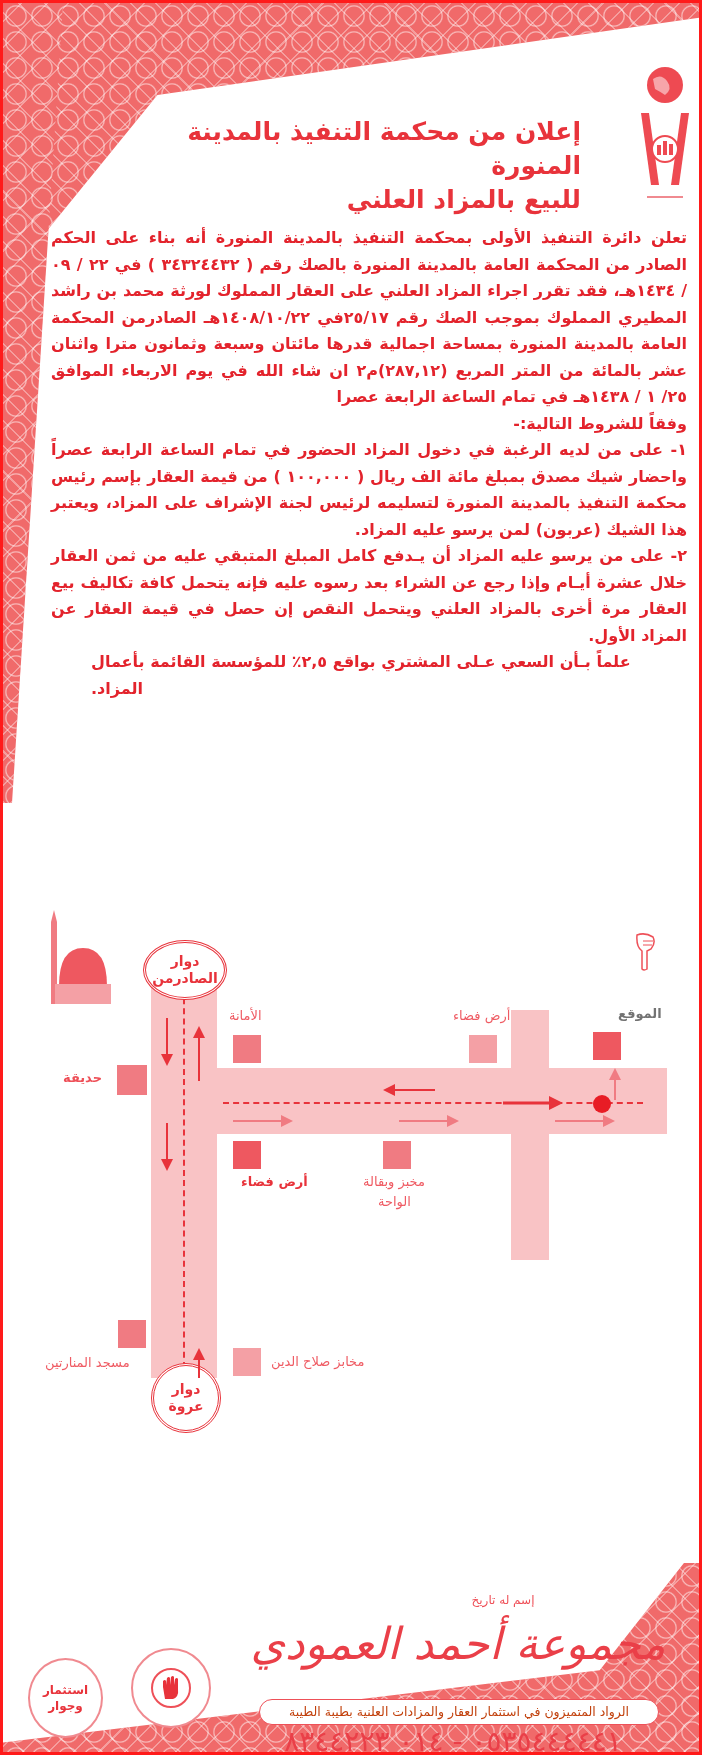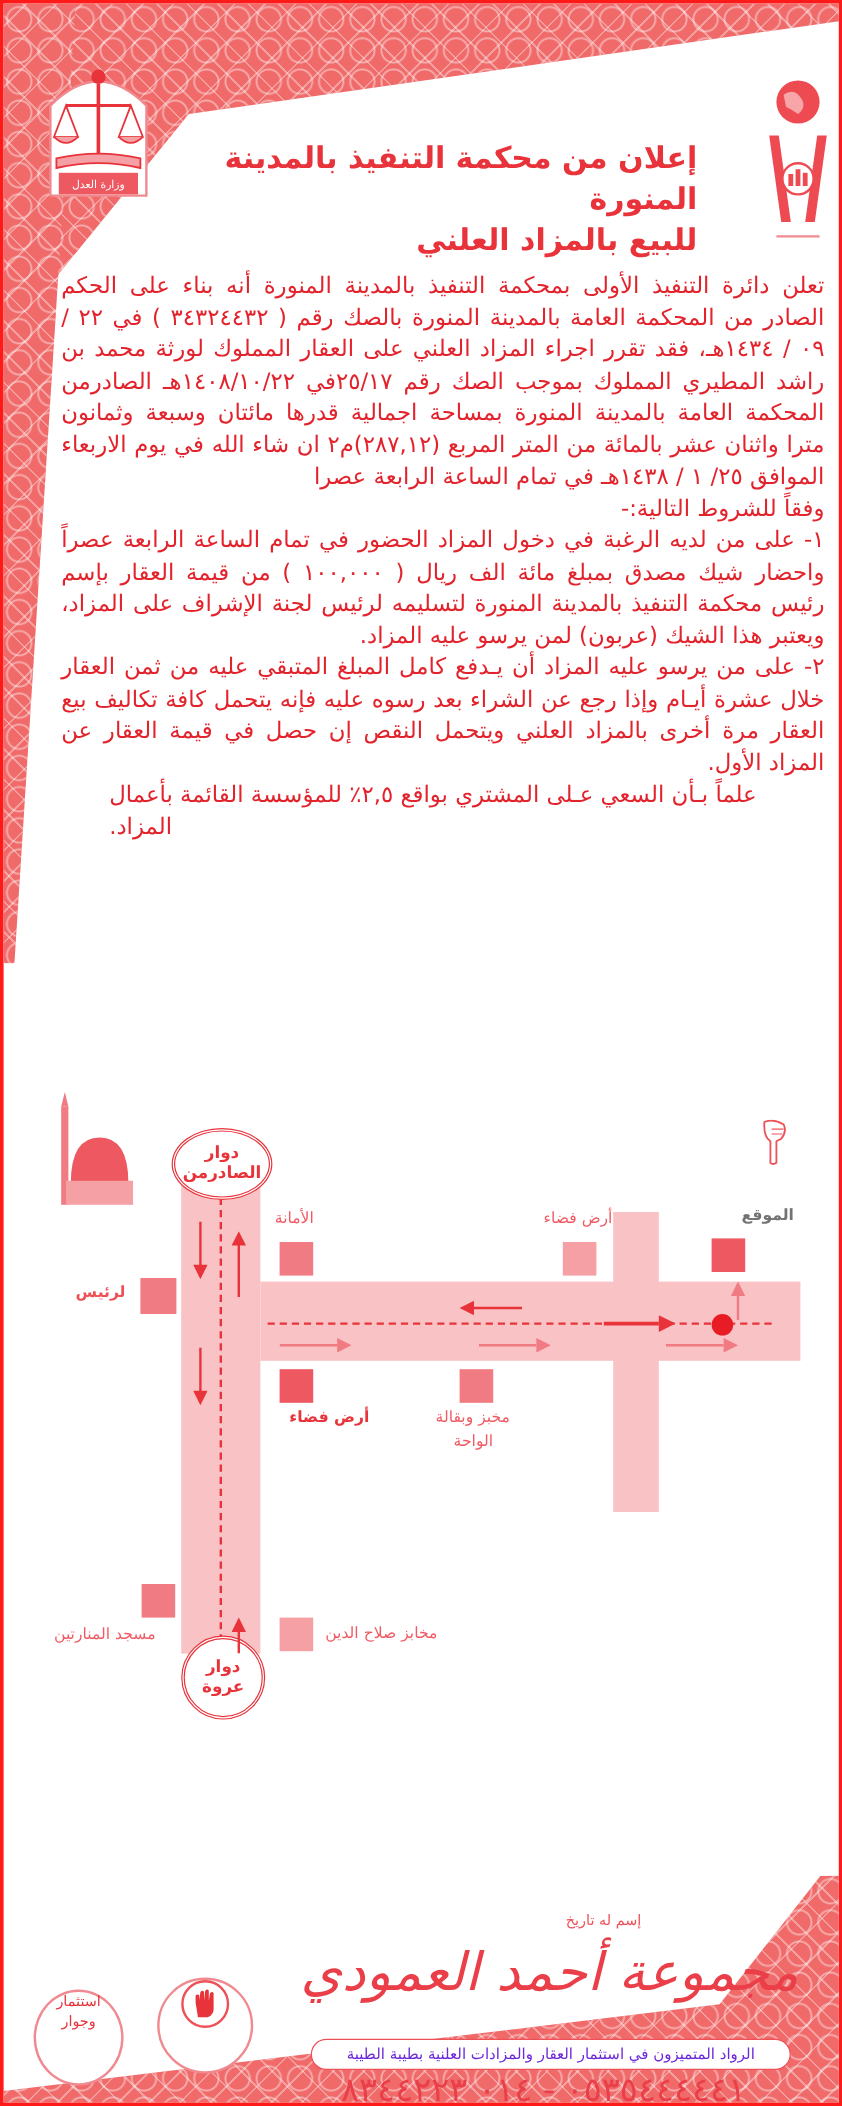--- a/index.html
+++ b/index.html
@@ -23,21 +23,21 @@
   .band-bottom { left: 0; top: 1560px; width: 702px; height: 195px; clip-path: polygon(97% 0, 100% 0, 100% 100%, 0 100%, 0 92%, 85% 55%); }
 
   
   .logo-left { position: absolute; left: 34px; top: 45px; width: 90px; height: 120px; }
   .logo-right { position: absolute; left: 634px; top: 62px; width: 54px; height: 140px; }
   .title { position: absolute; right: 118px; top: 112px; width: 440px; text-align: right; color: #e8333b; font-weight: bold; direction: rtl; font-family: "DejaVu Sans", sans-serif; }
   .title .l1 { font-size: 25px; line-height: 34px; }
   .title .l2 { font-size: 25px; line-height: 34px; }
 
   
-  .body-text { position: absolute; left: 48px; width: 636px; top: 222px; direction: rtl; text-align: justify; color: #e3232c; font-weight: normal; font-size: 19px; line-height: 26.5px; }
+  .body-text { position: absolute; left: 48px; width: 636px; top: 222px; direction: rtl; text-align: justify; color: #e3232c; font-weight: bold; font-size: 16px; line-height: 26.5px; }
   .body-text p { margin: 0; }
   .terms-heading { margin-top: 0; }
   .cond { margin-top: 6px; }
   .cond2 { margin-top: 14px; }
   .cond3 { margin-top: 2px; }
   .cond3 .sub { text-align: left; display: block; padding-left: 40px; }
 
   
   .map { position: absolute; left: 30px; top: 905px; width: 650px; height: 500px; }
   .road { position: absolute; background: #f9c3c5; }
@@ -49,51 +49,36 @@
   .blk.light { background: #f4a0a5; }
   .lbl { position: absolute; color: #ef5b63; font-size: 13px; white-space: nowrap; direction: rtl; }
   .lbl.bold { font-weight: bold; color: #e8333b; }
   .roundabout { position: absolute; border: 3px double #e8333b; border-radius: 50%; display: flex; align-items: center; justify-content: center; flex-direction: column; color: #e8333b; font-weight: bold; background: #fff; text-align: center; line-height: 17px; font-size: 14px; }
   .arrow { position: absolute; }
   .pin { position: absolute; width: 18px; height: 18px; border-radius: 50%; background: #e81c25; }
 
   
   .slogan { position: absolute; left: 400px; top: 1590px; width: 200px; text-align: center; color: #ef5058; font-size: 12px; direction: rtl; }
   .brand { position: absolute; left: 245px; top: 1610px; width: 420px; text-align: center; color: #ea3f48; font-family: "DejaVu Serif", serif; font-size: 44px; line-height: 62px; direction: rtl; font-style: italic; letter-spacing: 1px; }
-  .tagline { position: absolute; left: 256px; top: 1696px; width: 400px; height: 26px; border: 1.5px solid #ee5058; border-radius: 14px; color: #6d28d9; font-size: 12.5px; direction: rtl; text-align: center; line-height: 23px; background: #fff; }
+  .tagline { position: absolute; left: 256px; top: 1696px; width: 400px; height: 26px; border: 1.5px solid #ee5058; border-radius: 14px; color: #c2410c; font-size: 12.5px; direction: rtl; text-align: center; line-height: 23px; background: #fff; }
   .phones { position: absolute; left: 255px; top: 1722px; width: 390px; text-align: center; color: #ea3f48; font-size: 28px; letter-spacing: 3px; direction: ltr; font-family: "DejaVu Sans", sans-serif; }
-  .seal { position: absolute; border-radius: 50%; border: 2px solid #f08a90; background: #fff; display: flex; align-items: center; flex-direction: column; color: #e8333b; font-weight: normal; text-align: center; }
+  .seal { position: absolute; border-radius: 50%; border: 2px solid #f08a90; background: #fff; display: flex; align-items: center; justify-content: center; flex-direction: column; color: #e8333b; font-weight: bold; text-align: center; }
   .seal-a { left: 25px; top: 1655px; width: 75px; height: 80px; font-size: 12px; line-height: 16px; }
   .seal-b { left: 128px; top: 1645px; width: 80px; height: 80px; }
   .seal-b .ring { width: 40px; height: 40px; border-radius: 50%; border: 2px solid #ee5058; display: flex; align-items: center; justify-content: center; }
 </style>
 </head>
 <body>
 
 <div class="frame">
 
   <div class="pattern band-top"></div>
   <div class="pattern band-left"></div>
   <div class="pattern band-bottom"></div>
 
-  <div class="logo-left">
-    <svg width="90" height="120" viewBox="0 0 90 120">
-      <path d="M5 115 L5 40 Q45 0 85 40 L85 115 Z" fill="#fff" stroke="#f08a90" stroke-width="2"></path>
-      <circle cx="45" cy="16" r="6" fill="#e8333b"></circle>
-      <line x1="45" y1="22" x2="45" y2="88" stroke="#e8333b" stroke-width="3"></line>
-      <line x1="18" y1="40" x2="72" y2="40" stroke="#e8333b" stroke-width="2.5"></line>
-      <path d="M18 40 L8 66 L28 66 Z" fill="none" stroke="#e8333b" stroke-width="1.5"></path>
-      <path d="M72 40 L62 66 L82 66 Z" fill="none" stroke="#e8333b" stroke-width="1.5"></path>
-      <path d="M8 66 Q18 76 28 66" fill="#f4a0a5" stroke="#e8333b" stroke-width="1.5"></path>
-      <path d="M62 66 Q72 76 82 66" fill="#f4a0a5" stroke="#e8333b" stroke-width="1.5"></path>
-      <path d="M10 84 Q45 76 80 84 L80 92 Q45 84 10 92 Z" fill="#f4a0a5" stroke="#e8333b" stroke-width="1.5"></path>
-      <rect x="12" y="96" width="66" height="18" fill="#ee5860"></rect>
-      <text x="45" y="109" font-size="9" fill="#fff" text-anchor="middle" font-family="DejaVu Sans, sans-serif">وزارة العدل</text>
-    </svg>
-  </div>
 
   <div class="logo-right">
     <svg width="54" height="140" viewBox="0 0 54 140">
       <circle cx="28" cy="20" r="18" fill="#ee4a52"></circle>
       <path d="M16 14 Q24 8 30 16 Q36 24 28 30 Q22 26 18 24 Z" fill="#f7a5a9"></path>
       <path d="M4 48 L14 120 L22 120 L12 48 Z" fill="#ee4a52"></path>
       <path d="M52 48 L42 120 L34 120 L44 48 Z" fill="#ee4a52"></path>
       <circle cx="28" cy="84" r="13" fill="#fff" stroke="#ee4a52" stroke-width="2"></circle>
       <rect x="20" y="80" width="4" height="10" fill="#ee4a52"></rect>
       <rect x="26" y="76" width="4" height="14" fill="#ee4a52"></rect>
@@ -199,21 +184,21 @@
     <div class="blk dark" style="left:560px; top:124px;"></div>
     <div class="blk mid" style="left:84px; top:157px; width:30px; height:30px;"></div>
     <div class="blk dark" style="left:200px; top:233px;"></div>
     <div class="blk mid" style="left:350px; top:233px;"></div>
     <div class="blk mid" style="left:85px; top:412px;"></div>
     <div class="blk light" style="left:200px; top:440px;"></div>
 
     <div class="lbl" style="left:196px; top:100px;">الأمانة</div>
     <div class="lbl" style="left:420px; top:100px;">أرض فضاء</div>
     <div class="lbl bold" style="left:585px; top:98px; color:#737373;">الموقع</div>
-    <div class="lbl bold" style="left:30px; top:162px; color:#ee5058;">لرئيس</div>
+    <div class="lbl bold" style="left:30px; top:162px; color:#ee5058;">حديقة</div>
     <div class="lbl bold" style="left:208px; top:266px;">أرض فضاء</div>
     <div class="lbl" style="left:330px; top:266px;">مخبز وبقالة</div>
     <div class="lbl" style="left:345px; top:286px;">الواحة</div>
     <div class="lbl" style="left:12px; top:447px;">مسجد المنارتين</div>
     <div class="lbl" style="left:238px; top:446px;">مخابز صلاح الدين</div>
   </div>
 
   <div class="slogan">إسم له تاريخ</div>
   <div class="brand">مجموعة أحمد العمودي</div>
   <div class="tagline">الرواد المتميزون في استثمار العقار والمزادات العلنية بطيبة الطيبة</div>

